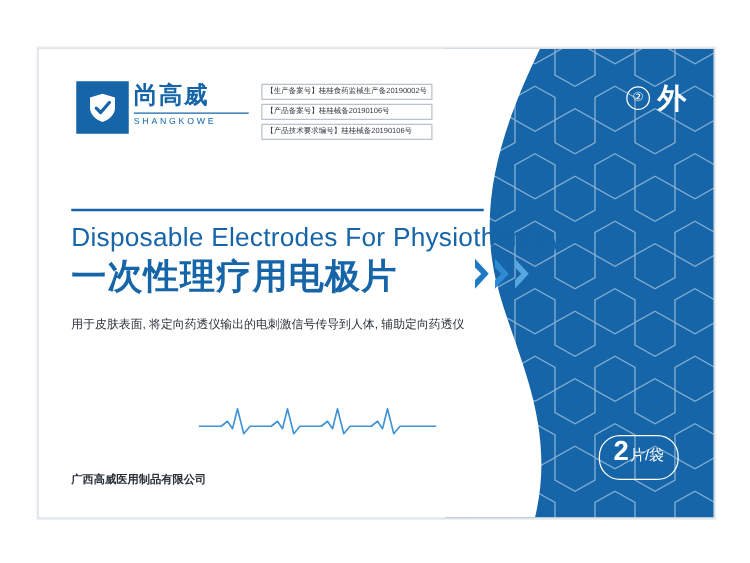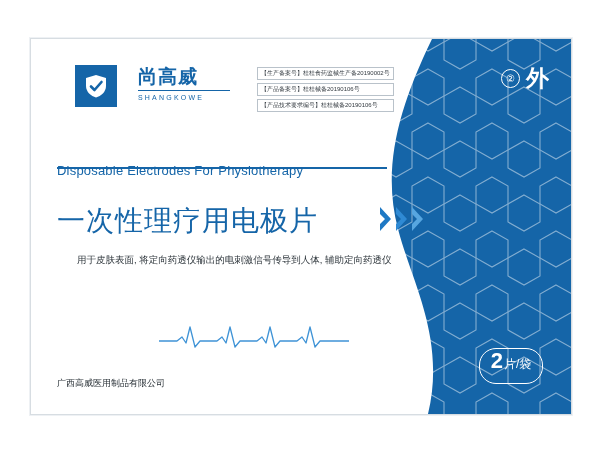--- a/index.html
+++ b/index.html
@@ -53,25 +53,25 @@
   .wave {
     position: absolute;
     left: -2px;
     top: 0;
     width: 120px;
     height: 100%;
   }
   
   .header {
     position: absolute;
-    left: 44px;
+    left: 30px;
     top: 26px;
     display: flex;
     align-items: flex-start;
-    gap: 21px;
+    gap: 4px;
   }
   .logo-mark {
     width: 42px;
     height: 42px;
     background: #1565a8;
     display: flex;
     align-items: center;
     justify-content: center;
     flex: none;
   }
@@ -123,32 +123,32 @@
     left: 26px;
     top: 128px;
     width: 330px;
     height: 2px;
     background: #1565a8;
   }
   
   .title-en {
     position: absolute;
     left: 26px;
-    top: 124px;
-    font-size: 13px;
+    top: 140px;
+    font-size: 21px;
     color: #1565a8;
     letter-spacing: 0.2px;
     white-space: nowrap;
   }
   .title-cn {
     position: absolute;
     left: 26px;
     top: 163px;
     font-size: 28px;
-    font-weight: normal;
+    font-weight: bold;
     color: #1565a8;
     letter-spacing: 1px;
     white-space: nowrap;
   }
   .chevrons {
     position: absolute;
     left: 348px;
     top: 166px;
     display: flex;
     gap: 2px;
@@ -160,36 +160,37 @@
   
   .desc {
     position: absolute;
     left: 26px;
     top: 212px;
     width: 300px;
     font-size: 9.5px;
     color: #2a3238;
     line-height: 18px;
   }
-  .desc div { white-space: nowrap; margin-left: 20px; }
+  .desc div { white-space: nowrap; }
   
   .ecg {
     position: absolute;
     left: 128px;
     top: 278px;
     width: 190px;
     height: 34px;
   }
   
   .company {
     position: absolute;
     left: 26px;
     top: 338px;
     font-size: 9px;
     color: #2a3238;
+    font-weight: bold;
   }
   
   .badge-ext {
     position: absolute;
     right: 22px;
     top: 28px;
     display: flex;
     align-items: center;
     gap: 6px;
     color: #ffffff;

